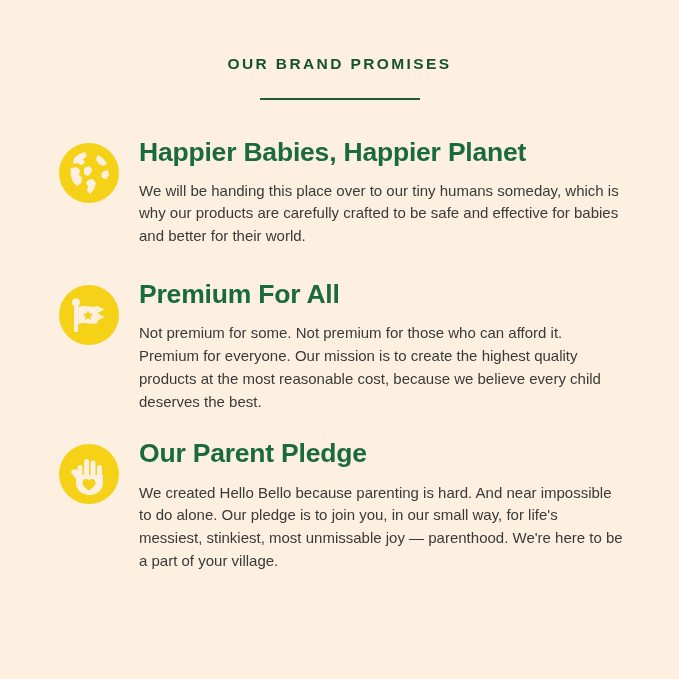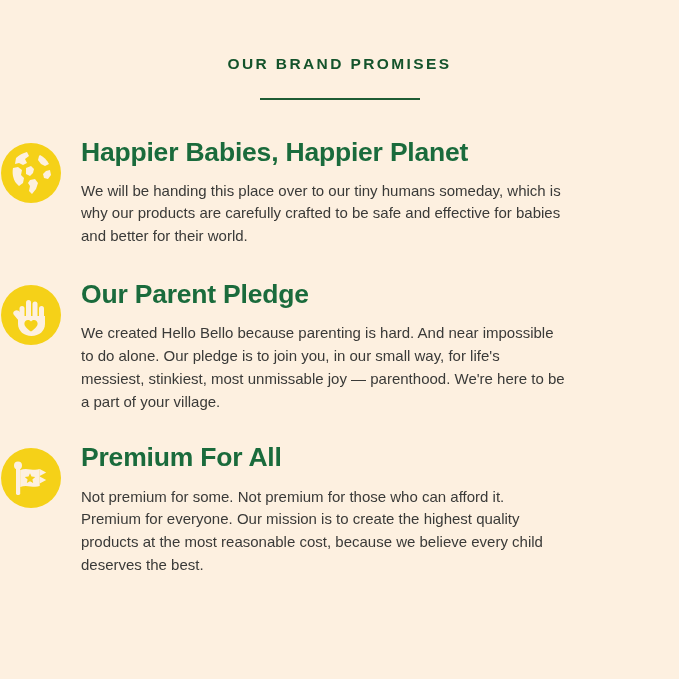--- a/index.html
+++ b/index.html
@@ -35,20 +35,21 @@
   .rule {
     width: 160px;
     height: 2px;
     background: #1F5C34;
     margin: 26px auto 0 auto;
   }
 
   
   .promises {
     margin-top: 38px;
+    padding-left: 58px;
     padding-right: 56px;
   }
   .promise {
     display: flex;
     align-items: flex-start;
     margin-bottom: 26px;
   }
   .promise:last-child { margin-bottom: 0; }
 
   .icon-wrap {
@@ -109,20 +110,40 @@
             <path d="M46 29 L50 28 L51 33 L48 37 L44 36 L43 32 Z"></path>
           </g>
         </svg>
       </div>
       <div class="promise-body">
         <h2 class="promise-title">Happier Babies, Happier Planet</h2>
         <p class="promise-text">We will be handing this place over to our tiny humans someday, which is why our products are carefully crafted to be safe and effective for babies and better for their world.</p>
       </div>
     </div>
 
+    <div class="promise row-3">
+      <div class="icon-wrap">
+        <svg width="62" height="62" viewBox="0 0 62 62" aria-hidden="true">
+          <circle cx="31" cy="31" r="30" fill="#F5D118"></circle>
+          <g fill="#FDF0E0">
+            <circle cx="18" cy="18.5" r="4"></circle>
+            <rect x="16" y="20" width="4.2" height="28" rx="1.4"></rect>
+            <path d="M20.2 23 c7 -3 13 1.5 19.5 -1 v17 c-6.5 2.5 -12.5 -2 -19.5 1 Z"></path>
+            <path d="M39.7 22 l6.5 3.5 -6.5 3.5 Z"></path>
+            <path d="M39.7 29.5 l6.5 3.5 -6.5 3.5 Z"></path>
+          </g>
+          <path d="M30 26.2 l1.5 3.4 3.7 0.35 -2.8 2.5 0.8 3.65 -3.2 -1.95 -3.2 1.95 0.8 -3.65 -2.8 -2.5 3.7 -0.35 Z" fill="#F5D118"></path>
+        </svg>
+      </div>
+      <div class="promise-body">
+        <h2 class="promise-title">Premium For All</h2>
+        <p class="promise-text">Not premium for some. Not premium for those who can afford it. Premium for everyone. Our mission is to create the highest quality products at the most reasonable cost, because we believe every child deserves the best.</p>
+      </div>
+    </div>
+
     <div class="promise row-2">
       <div class="icon-wrap">
         <svg width="62" height="62" viewBox="0 0 62 62" aria-hidden="true">
           <circle cx="31" cy="31" r="30" fill="#F5D118"></circle>
           <g fill="#FDF0E0">
             <rect x="19.5" y="22" width="5" height="16" rx="2.5"></rect>
             <rect x="26" y="16" width="5" height="22" rx="2.5"></rect>
             <rect x="32.5" y="17.5" width="5" height="21" rx="2.5"></rect>
             <rect x="39" y="22" width="5" height="17" rx="2.5"></rect>
             <path d="M18 32 h27 v8 c0 7 -6 12 -13.5 12 S18 47 18 40 Z"></path>
@@ -130,34 +151,14 @@
           </g>
           <path d="M31 47.6 c-4.6 -3.2 -6.6 -5.5 -6.6 -8.1 0 -2.1 1.6 -3.6 3.6 -3.6 1.3 0 2.4 0.6 3 1.6 0.6 -1 1.7 -1.6 3 -1.6 2 0 3.6 1.5 3.6 3.6 0 2.6 -2 4.9 -6.6 8.1 Z" fill="#F5D118"></path>
         </svg>
       </div>
       <div class="promise-body">
         <h2 class="promise-title">Our Parent Pledge</h2>
         <p class="promise-text">We created Hello Bello because parenting is hard. And near impossible to do alone. Our pledge is to join you, in our small way, for life's messiest, stinkiest, most unmissable joy — parenthood. We're here to be a part of your village.</p>
       </div>
     </div>
 
-    <div class="promise row-3">
-      <div class="icon-wrap">
-        <svg width="62" height="62" viewBox="0 0 62 62" aria-hidden="true">
-          <circle cx="31" cy="31" r="30" fill="#F5D118"></circle>
-          <g fill="#FDF0E0">
-            <circle cx="18" cy="18.5" r="4"></circle>
-            <rect x="16" y="20" width="4.2" height="28" rx="1.4"></rect>
-            <path d="M20.2 23 c7 -3 13 1.5 19.5 -1 v17 c-6.5 2.5 -12.5 -2 -19.5 1 Z"></path>
-            <path d="M39.7 22 l6.5 3.5 -6.5 3.5 Z"></path>
-            <path d="M39.7 29.5 l6.5 3.5 -6.5 3.5 Z"></path>
-          </g>
-          <path d="M30 26.2 l1.5 3.4 3.7 0.35 -2.8 2.5 0.8 3.65 -3.2 -1.95 -3.2 1.95 0.8 -3.65 -2.8 -2.5 3.7 -0.35 Z" fill="#F5D118"></path>
-        </svg>
-      </div>
-      <div class="promise-body">
-        <h2 class="promise-title">Premium For All</h2>
-        <p class="promise-text">Not premium for some. Not premium for those who can afford it. Premium for everyone. Our mission is to create the highest quality products at the most reasonable cost, because we believe every child deserves the best.</p>
-      </div>
-    </div>
-
   </div>
 </div>
 
 </body></html>

